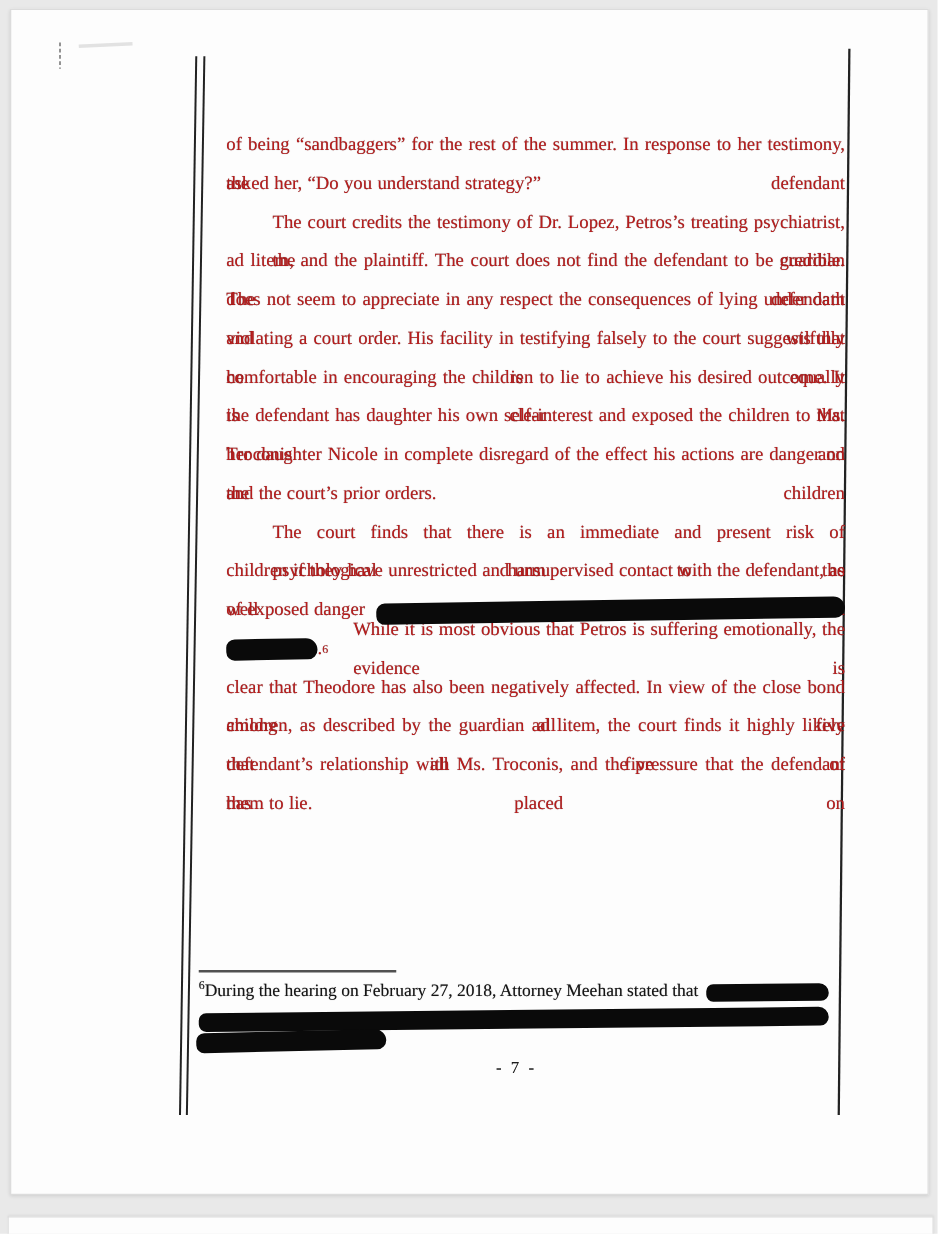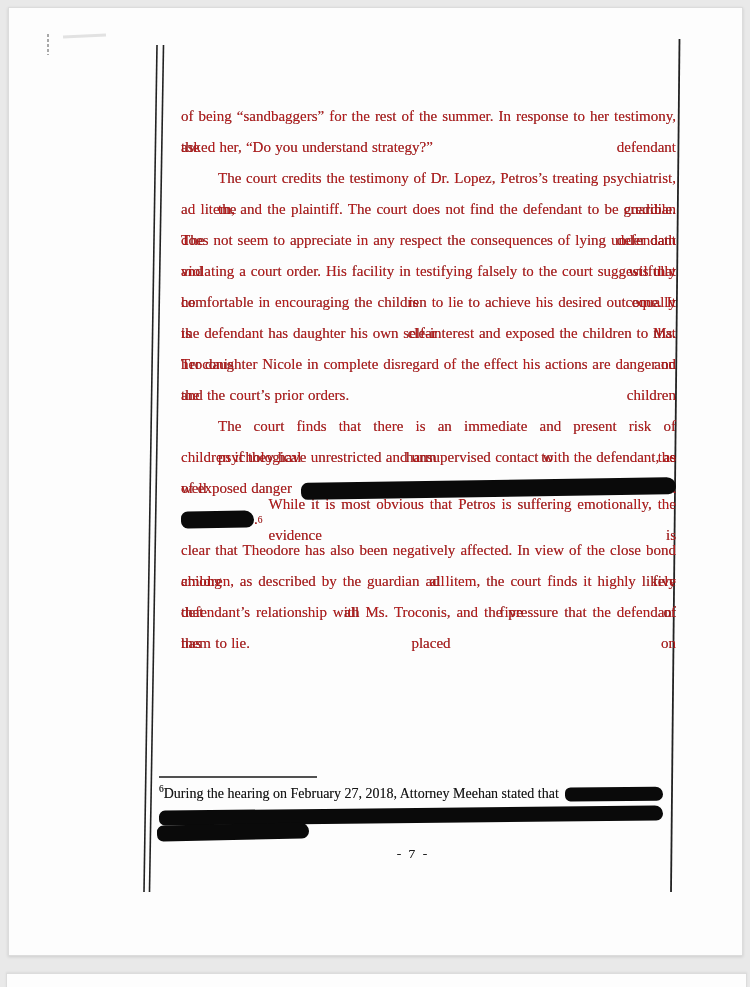--- a/index.html
+++ b/index.html
@@ -30,21 +30,21 @@
   }
   .ln{height:31px;line-height:31px;white-space:nowrap;overflow:visible;}
   .ln.j{white-space:normal;text-align:justify;text-align-last:justify;}
   .ln.indent{padding-left:37px;}
   .flexln{display:flex;align-items:center;}
   .bar{
     background:#0a0a0a;border-radius:8px 11px 9px 8px;display:inline-block;
   }
   .bar-long{flex:1;height:17px;margin-left:9px;transform:rotate(-0.9deg);}
   .bar-short{width:73px;height:17px;transform:rotate(-1deg);flex:0 0 auto;}
-  .rest{flex:1;text-align:justify;text-align-last:justify;white-space:normal;margin-left:6px;}
+  .rest{flex:1;text-align:justify;text-align-last:justify;white-space:normal;margin-left:20px;}
   sup{font-size:9.5px;vertical-align:super;line-height:0;}
   .footnote{
     position:absolute;left:150px;top:768px;width:504px;
     color:#161616;font-size:14px;
     text-shadow:0 0 0.6px rgba(20,20,20,0.5);
   }
   .fn-sep{width:158px;height:0;border-top:2.5px solid #333;opacity:0.85;margin-bottom:6px;}
   .fn-line1{display:flex;align-items:flex-start;line-height:19px;}
   .fn-text{white-space:nowrap;text-align:center;}
   .fn-bar1{flex:1;height:14px;margin-left:6px;margin-top:3px;transform:rotate(-0.5deg);min-width:90px;}

